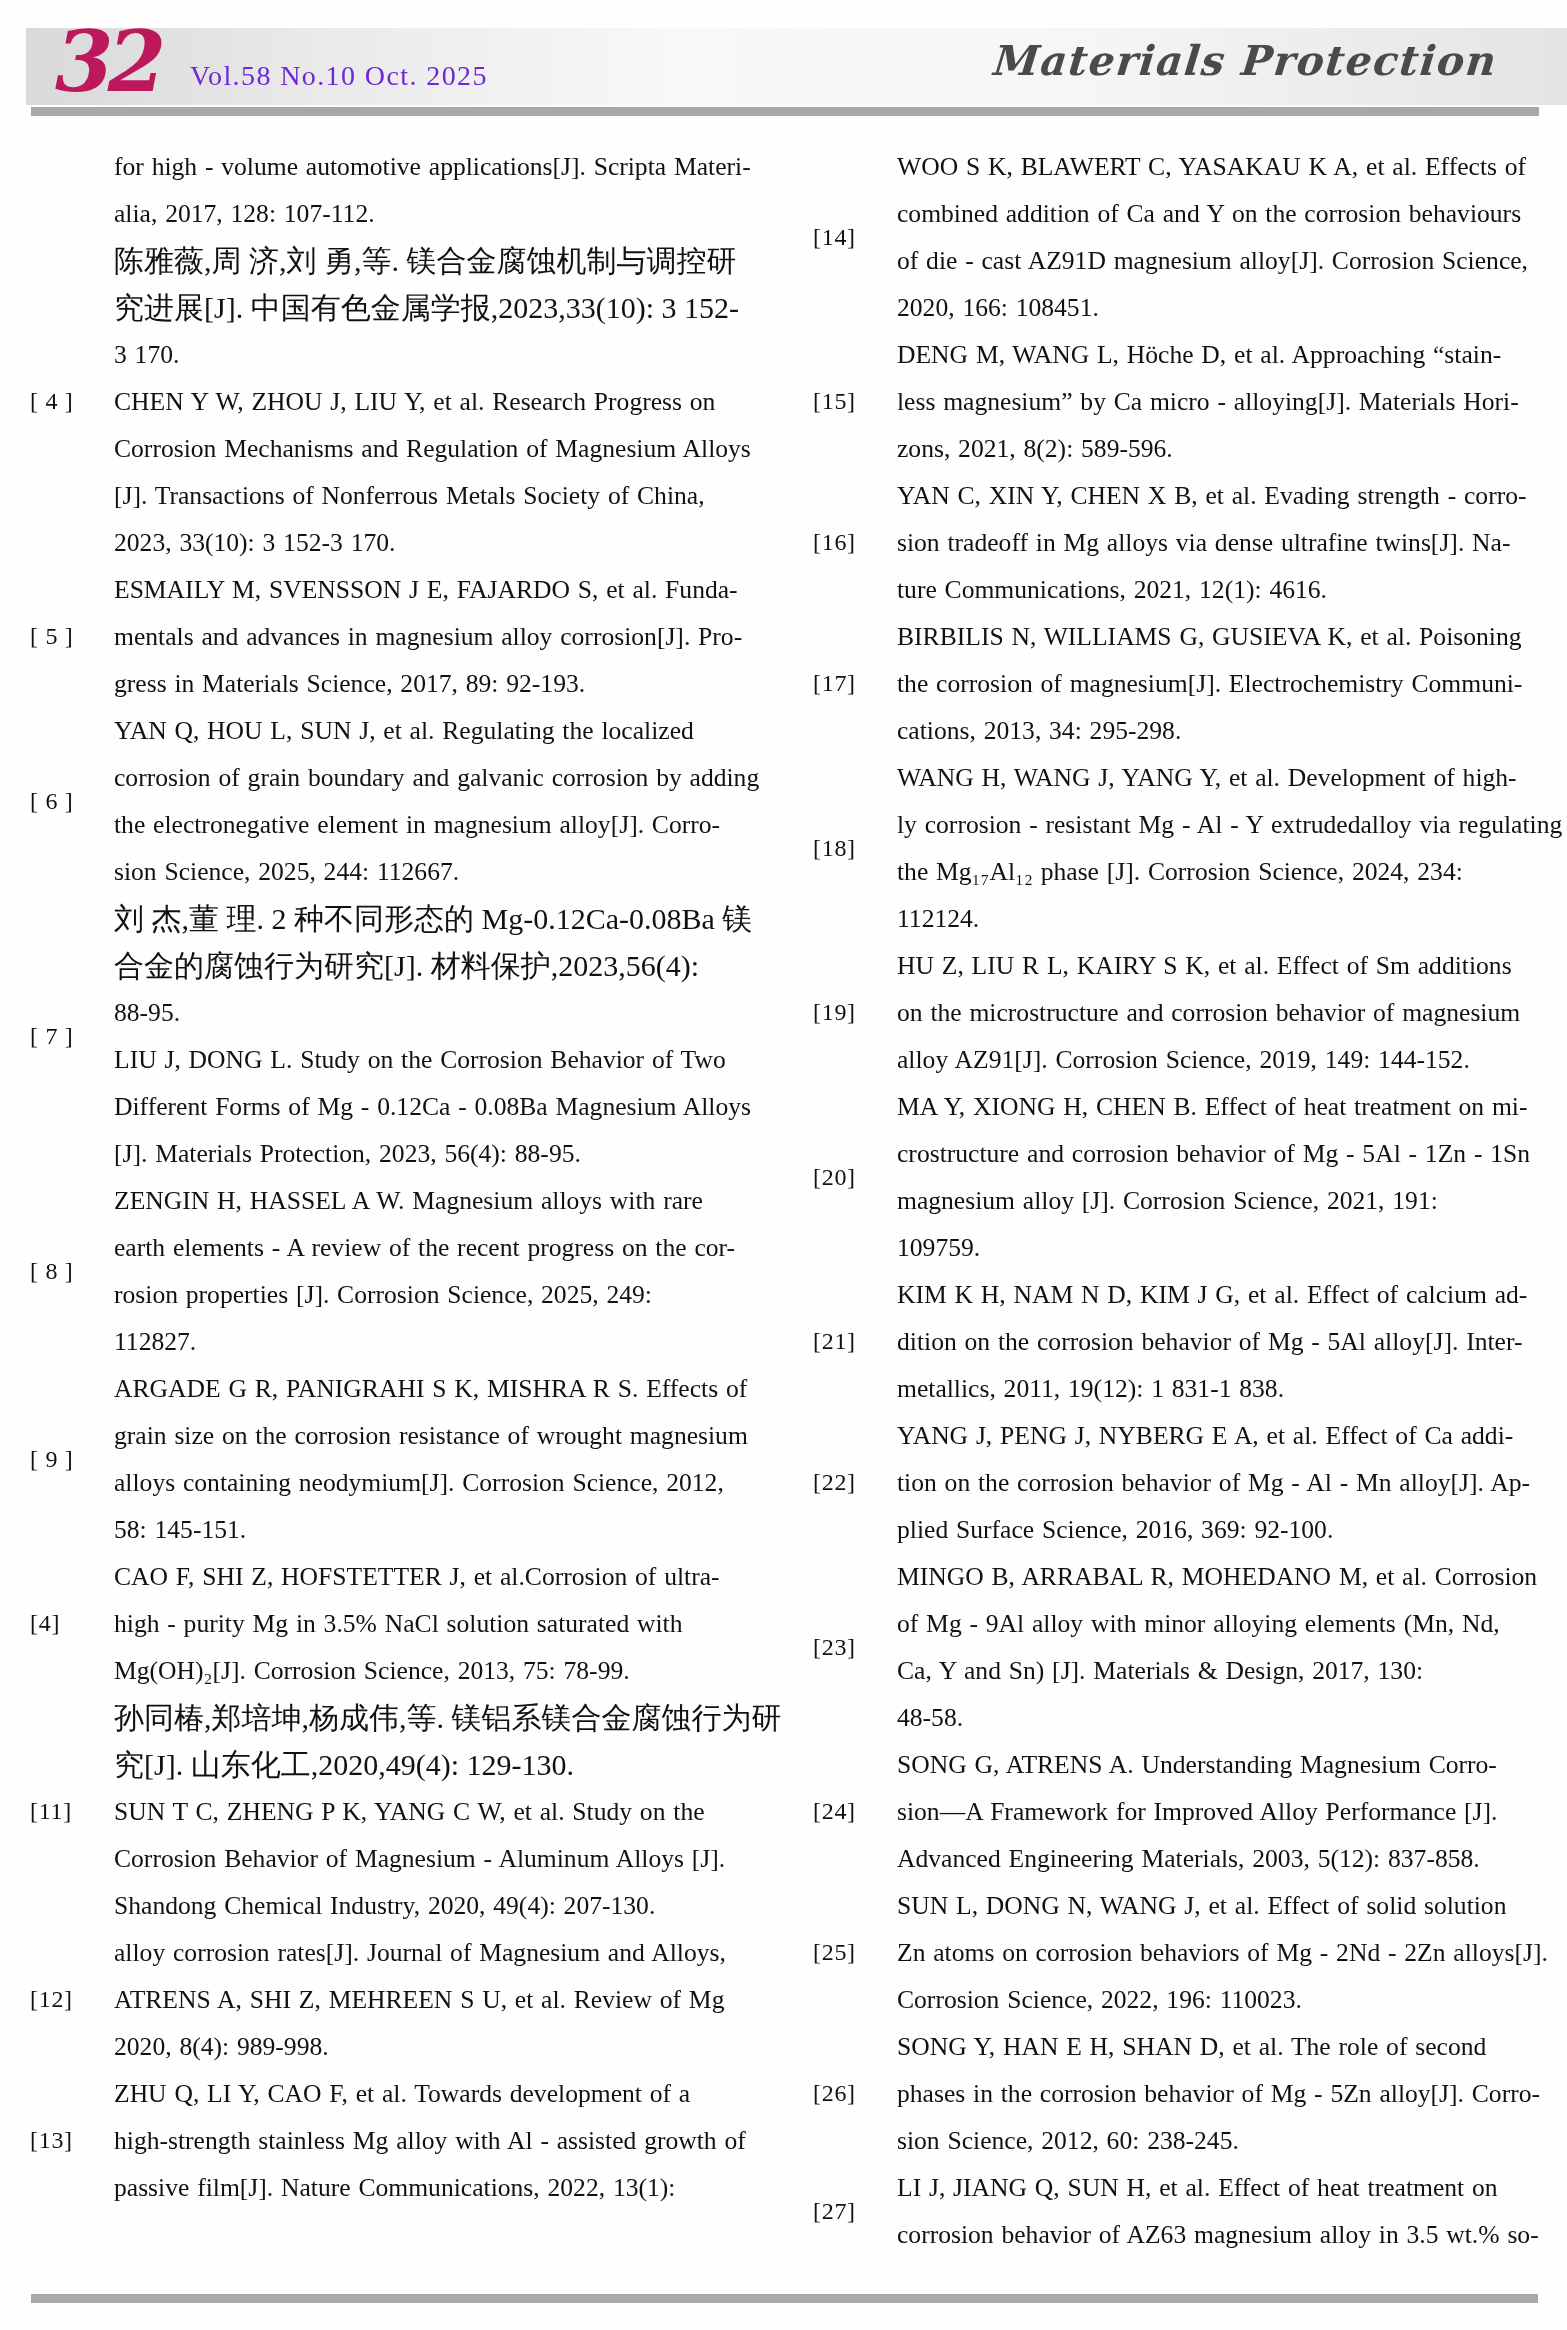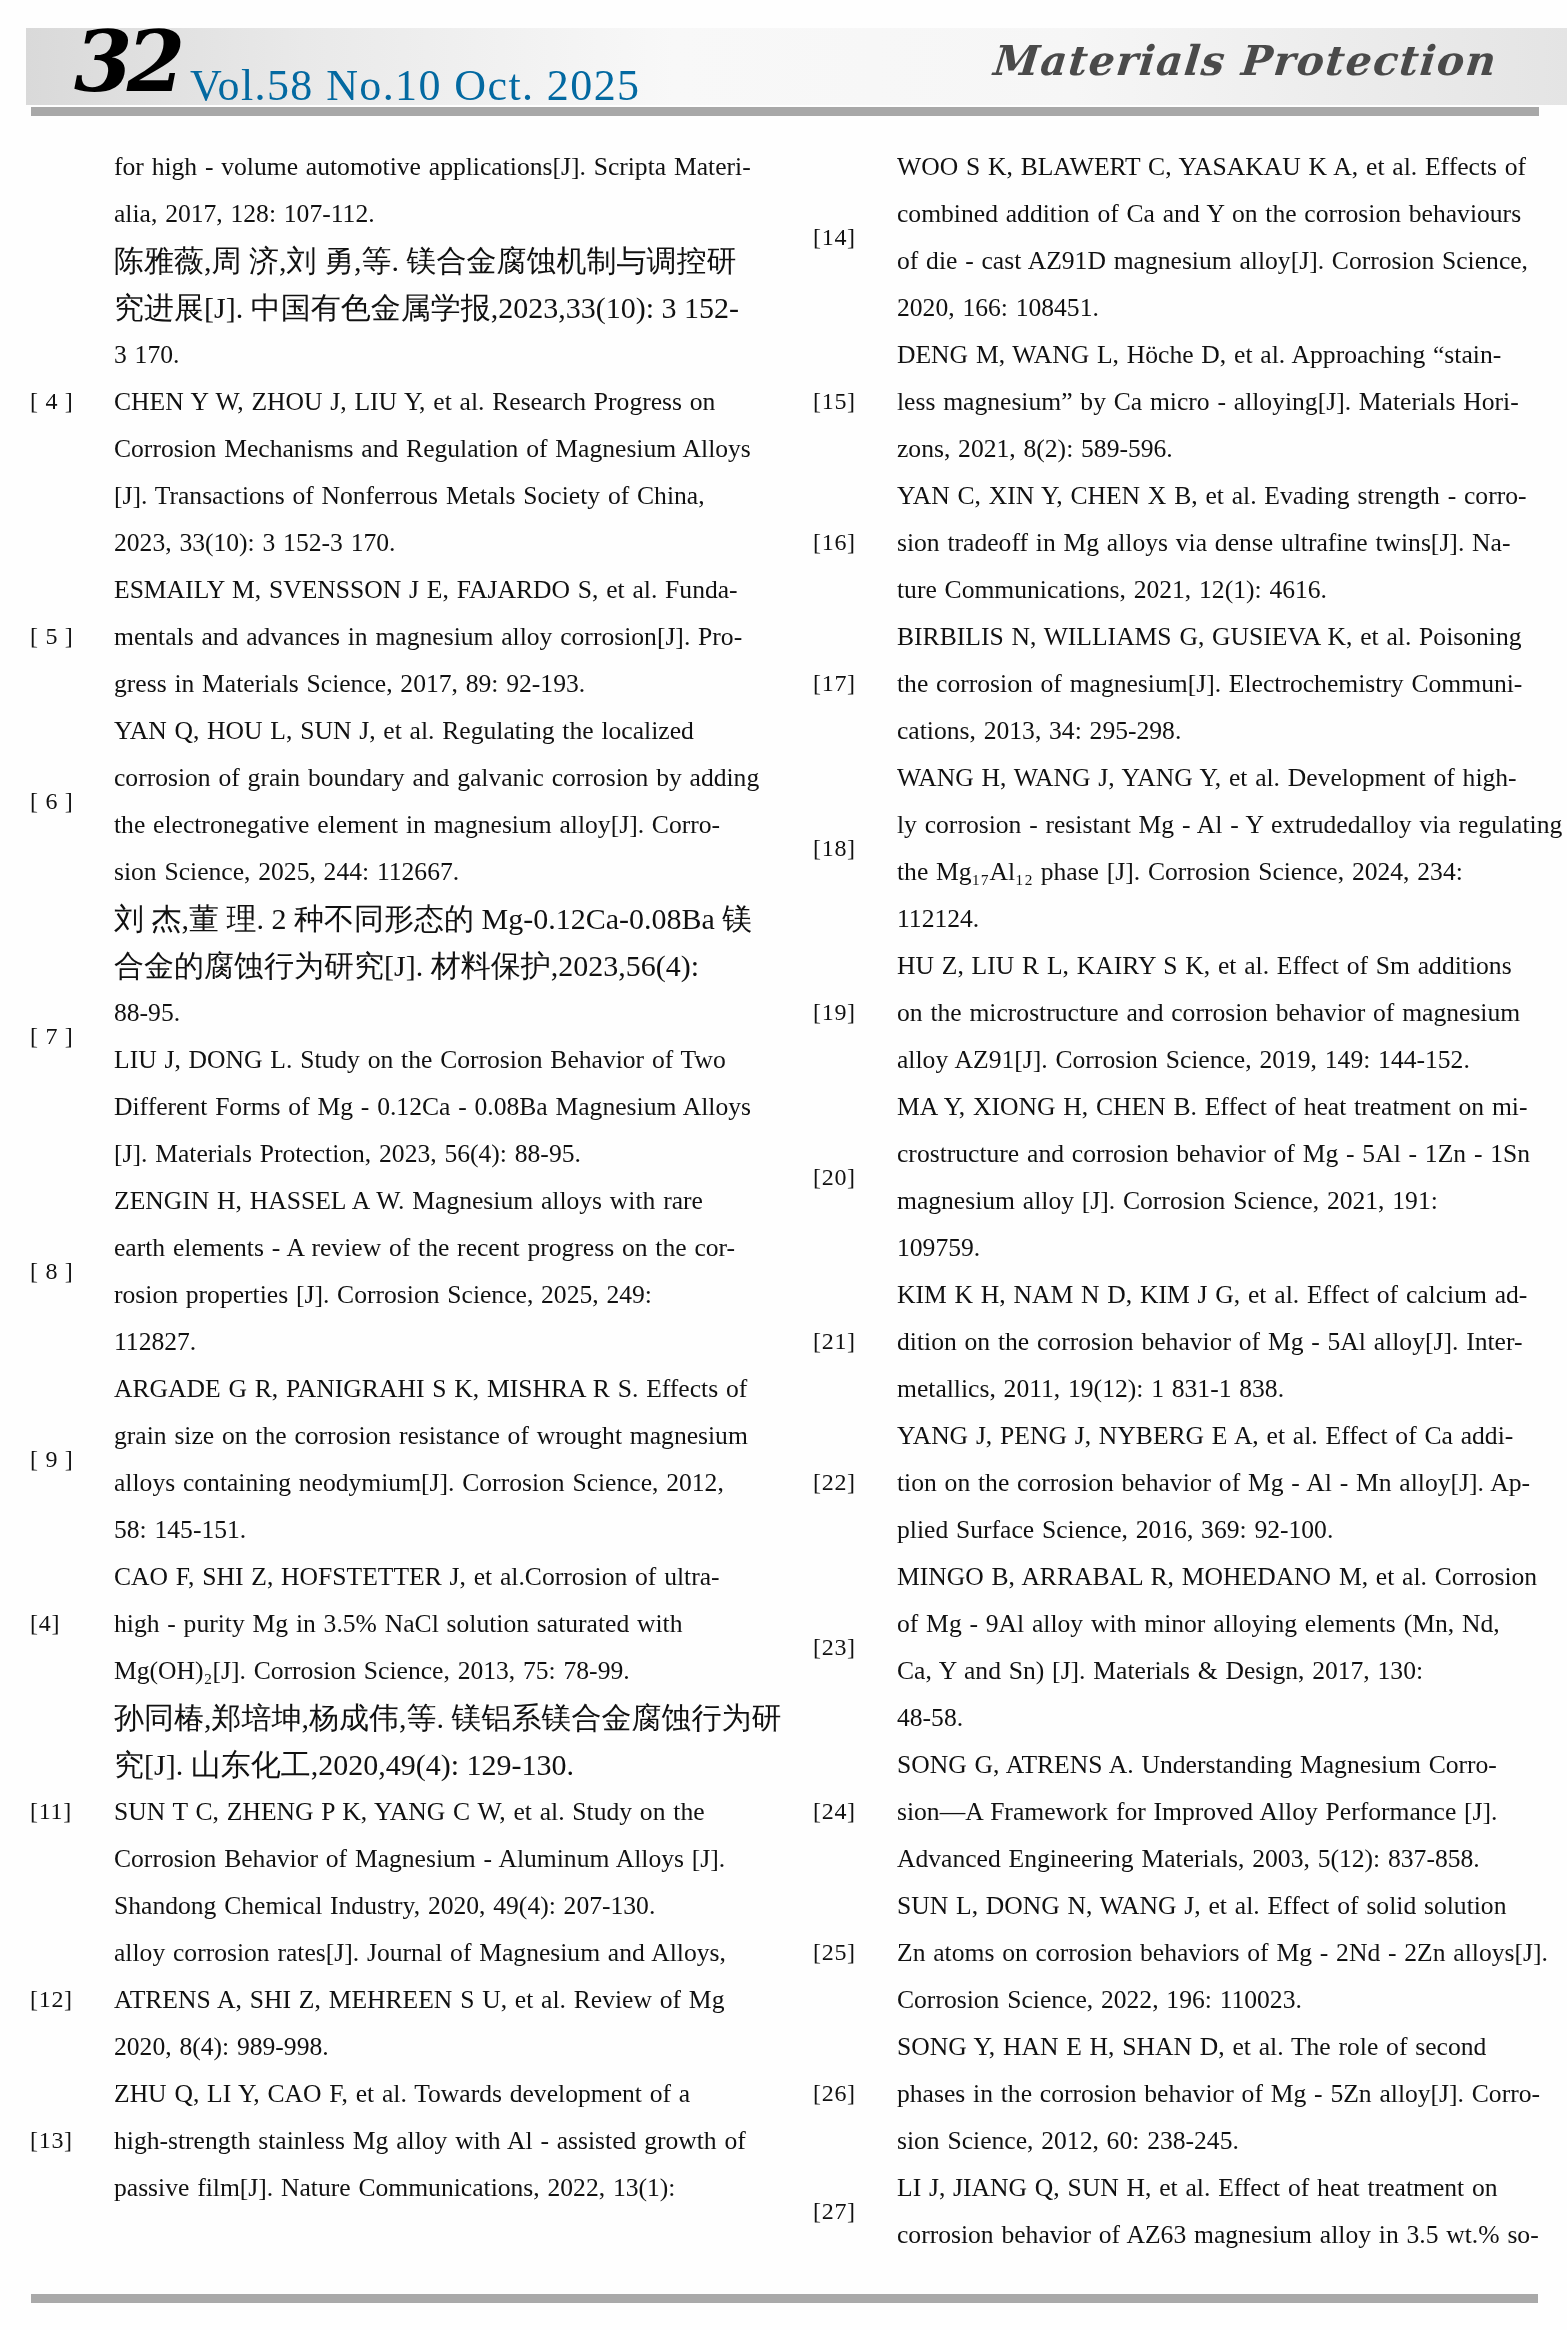--- a/index.html
+++ b/index.html
@@ -10,25 +10,25 @@
   .page { position: absolute; inset: 0; background: #fefefe; }
 
   
   .header-band {
     position: absolute; left: 25.6px; right: 0; top: 28px; height: 77px;
     background: linear-gradient(90deg, #d9d9d9 0%, #e9e9e9 18%, #f8f8f8 42%, #f6f6f6 68%, #e4e4e4 100%);
   }
   .page-number {
     position: absolute; left: 55px; top: 20px;
     font-family: "DejaVu Serif", serif; font-weight: bold; font-style: italic;
-    font-size: 84px; letter-spacing: -5.7px; color: #000000; line-height: 1; margin-left: 19px;
+    font-size: 84px; letter-spacing: -5.7px; color: #be185d; line-height: 1;
   }
   .issue-info {
     position: absolute; left: 190px; top: 60px;
-    font-size: 44px; color: #0369a1; letter-spacing: 1.4px;
+    font-size: 28px; color: #6d28d9; letter-spacing: 1.4px;
   }
   .journal-name {
     position: absolute; right: 71px; top: 37px;
     font-family: "DejaVu Serif", serif; font-style: italic; font-weight: bold;
     font-size: 41px; color: #4a4a4a; letter-spacing: 1.4px;
     transform: skewX(-6deg);
   }
   .header-rule {
     position: absolute; left: 31px; top: 107px; width: 1508px; height: 8.5px;
     background: #a8a8a8;

